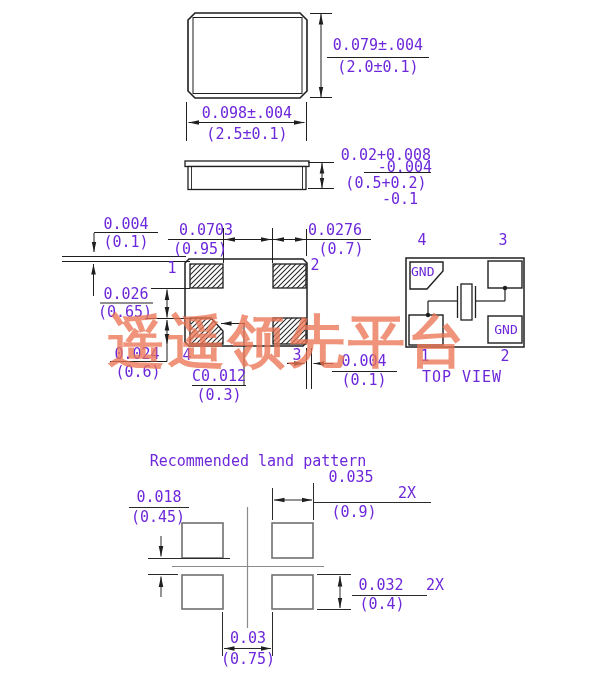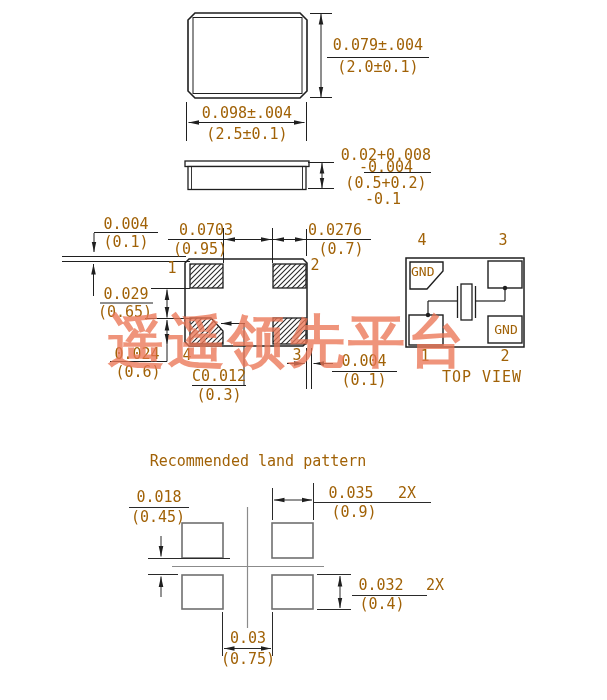--- a/index.html
+++ b/index.html
@@ -3,24 +3,24 @@
 <meta charset="utf-8">
 <style>
   html,body{margin:0;padding:0;background:#ffffff;}
   .canvas{
     position:relative;width:607px;height:700px;background:#ffffff;overflow:hidden;
     font-family:"DejaVu Sans Mono","Liberation Mono",monospace;color:#141414;
   }
   .canvas svg{position:absolute;left:0;top:0;}
   .dim{
     position:absolute;font-size:15px;line-height:17px;white-space:nowrap;
-    color:#a16207;text-align:center;
+    color:#6d28d9;text-align:center;
   }
   .dim.small{font-size:13px;line-height:14px;}
-  .dim.right{}
+  .dim.right{text-align:right;}
   .dim.left{text-align:left;}
   .caption{letter-spacing:1px;}
   .watermark{
     position:absolute;left:98px;top:310px;width:380px;
     font-family:"DejaVu Sans",sans-serif;
     font-size:57px;font-weight:bold;line-height:62px;letter-spacing:3px;
     color:rgba(235,118,86,0.78);white-space:nowrap;pointer-events:none;text-align:center;
   }
 </style>
 </head>
@@ -168,46 +168,46 @@
   <div class="dim right" style="left:340px;top:159px;width:92px;">-0.004</div>
   <div class="dim" style="left:340px;top:175px;width:92px;">(0.5+0.2)</div>
   <div class="dim right" style="left:348px;top:191px;width:70px;">-0.1</div>
 
   <div class="dim" style="left:96px;top:216px;width:60px;">0.004</div>
   <div class="dim" style="left:96px;top:234px;width:60px;">(0.1)</div>
   <div class="dim" style="left:176px;top:222px;width:60px;">0.0703</div>
   <div class="dim" style="left:170px;top:241px;width:60px;">(0.95)</div>
   <div class="dim" style="left:303px;top:222px;width:64px;">0.0276</div>
   <div class="dim" style="left:306px;top:241px;width:52px;padding-left:9px;">(0.7)</div>
-  <div class="dim" style="left:99px;top:286px;width:54px;">0.029</div>
+  <div class="dim" style="left:99px;top:286px;width:54px;">0.026</div>
   <div class="dim" style="left:96px;top:304px;width:58px;">(0.65)</div>
   <div class="dim" style="left:110px;top:346px;width:54px;">0.024</div>
   <div class="dim" style="left:114px;top:364px;width:48px;">(0.6)</div>
   <div class="dim" style="left:190px;top:368px;width:58px;">C0.012</div>
   <div class="dim" style="left:194px;top:387px;width:50px;">(0.3)</div>
   <div class="dim" style="left:334px;top:353px;width:60px;">0.004</div>
   <div class="dim" style="left:338px;top:372px;width:52px;">(0.1)</div>
 
   <div class="dim" style="left:166px;top:260px;width:12px;">1</div>
   <div class="dim" style="left:309px;top:257px;width:12px;">2</div>
   <div class="dim" style="left:291px;top:347px;width:12px;">3</div>
   <div class="dim" style="left:181px;top:347px;width:12px;">4</div>
 
   <div class="dim" style="left:415px;top:232px;width:14px;">4</div>
   <div class="dim" style="left:496px;top:232px;width:14px;">3</div>
   <div class="dim" style="left:418px;top:348px;width:14px;">1</div>
   <div class="dim" style="left:498px;top:348px;width:14px;">2</div>
   <div class="dim small" style="left:411px;top:265px;width:32px;text-align:left;">GND</div>
   <div class="dim small" style="left:490px;top:323px;width:32px;">GND</div>
-  <div class="dim caption" style="left:432px;top:369px;width:100px;">TOP VIEW</div>
+  <div class="dim caption" style="left:412px;top:369px;width:100px;">TOP VIEW</div>
 
   <div class="dim" style="left:140px;top:453px;width:236px;">Recommended land pattern</div>
   <div class="dim" style="left:130px;top:489px;width:58px;">0.018</div>
   <div class="dim" style="left:127px;top:509px;width:62px;">(0.45)</div>
-  <div class="dim" style="left:322px;top:485px;width:58px;">0.035</div>
+  <div class="dim" style="left:322px;top:469px;width:58px;">0.035</div>
   <div class="dim left" style="left:398px;top:485px;width:30px;">2X</div>
   <div class="dim" style="left:326px;top:504px;width:56px;">(0.9)</div>
   <div class="dim" style="left:352px;top:577px;width:58px;">0.032</div>
   <div class="dim left" style="left:426px;top:577px;width:30px;">2X</div>
   <div class="dim" style="left:356px;top:596px;width:52px;">(0.4)</div>
   <div class="dim" style="left:225px;top:630px;width:46px;">0.03</div>
   <div class="dim" style="left:219px;top:651px;width:58px;">(0.75)</div>
 
   <div class="watermark">遥遥领先平台</div>
 </div>

